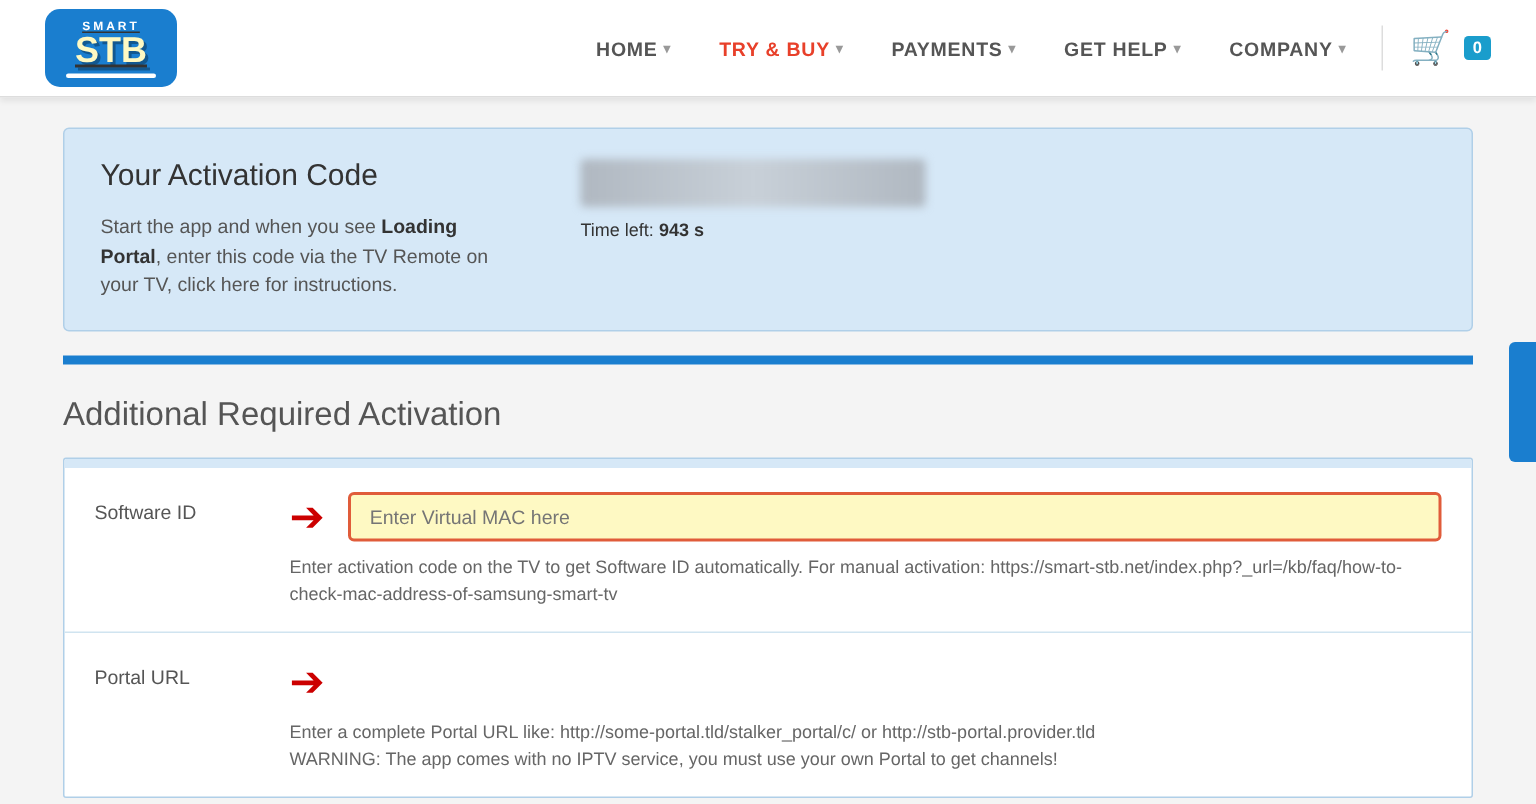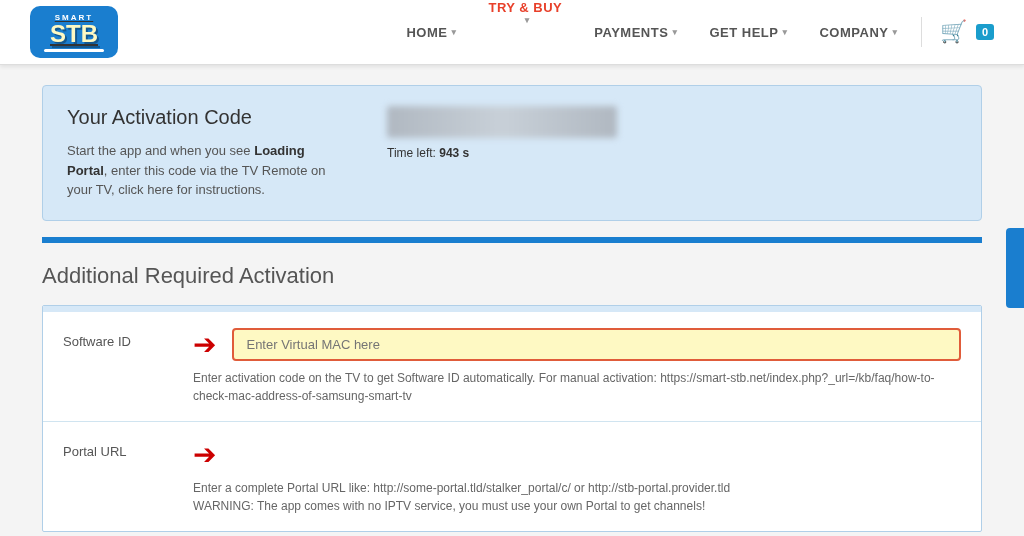--- a/index.html
+++ b/index.html
@@ -66,21 +66,21 @@
       padding: 0 16px;
       height: 65px;
       font-size: 13px;
       font-weight: 600;
       color: #555;
       cursor: pointer;
       text-transform: uppercase;
       letter-spacing: 0.5px;
       text-decoration: none;
     }
-    .nav-item.active { color: #e8402a; flex-direction: column; }
+    .nav-item.active { color: #e8402a; }
     .nav-item .chevron {
       font-size: 9px;
       margin-left: 4px;
       color: #999;
     }
     .nav-divider {
       width: 1px;
       height: 30px;
       background: #ddd;
       margin: 0 8px;

